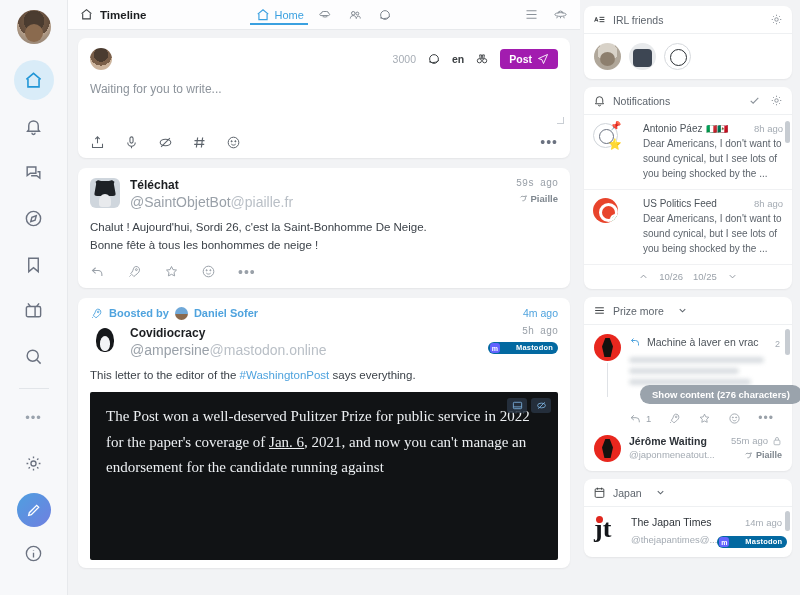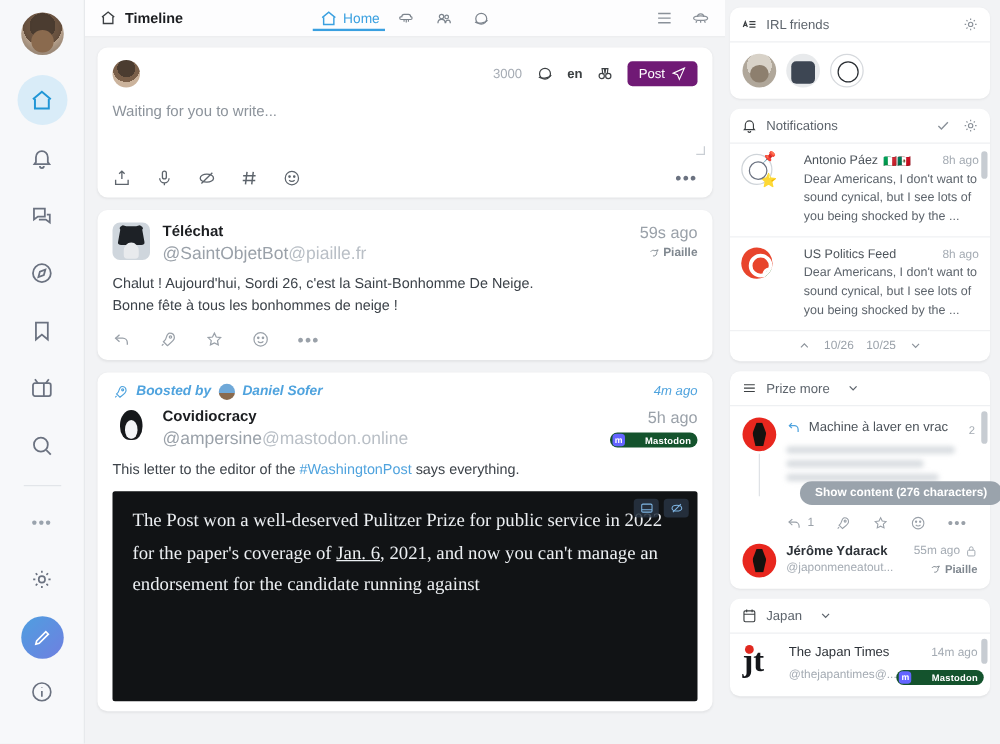--- a/index.html
+++ b/index.html
@@ -80,22 +80,22 @@
   .compose-top { display: flex; align-items: center; }
   .cp-avatar {
     width: 22px; height: 22px; border-radius: 50%;
     background: radial-gradient(circle at 50% 30%, #4b3c30 0 38%, #7a5f49 38% 58%, #cbb39c 58% 100%);
   }
   .cp-tools { margin-left: auto; display: flex; align-items: center; gap: 11px; }
   .cp-count { font-size: 10.5px; color: #a7adb5; }
   .cp-tools svg { width: 14px; height: 14px; color: #3c4043; }
   .cp-lang { font-size: 10.5px; font-weight: bold; color: #3c4043; }
   .post-btn {
-    background: #701a75; color: #fff; border: none; border-radius: 4px;
-    font-size: 10.5px; font-weight: normal; padding: 4px 9px;
+    background: #a21caf; color: #fff; border: none; border-radius: 4px;
+    font-size: 10.5px; font-weight: bold; padding: 4px 9px;
     display: flex; align-items: flex-end; gap: 5px; cursor: pointer;
     font-family: "Liberation Sans", sans-serif;
   }
   .post-btn svg { width: 12px; height: 12px; color: #fff; }
   .cp-placeholder { font-size: 12px; color: #8c939b; margin-top: 12px; }
   .cp-area { height: 52px; }
   .cp-bottom { display: flex; align-items: center; gap: 19px; color: #5d646c; }
   .cp-bottom svg { width: 15px; height: 15px; cursor: pointer; }
   .cp-more { margin-left: auto; color: #6b7280; font-size: 14px; letter-spacing: 1px; cursor: pointer; }
   .resize-grip { position: absolute; right: 6px; bottom: 34px; width: 7px; height: 7px;
@@ -110,39 +110,39 @@
     border-radius: 8px 8px 3px 3px; clip-path: polygon(10% 28%,0 0,32% 12%,68% 12%,100% 0,90% 28%,100% 100%,0 100%); }
   .av-cat::after { content:""; position:absolute; left:9px; top:16px; width:12px; height:13px; background:#e8eaed; border-radius:50% 50% 3px 3px; }
   .av-tux { background: #fff; position: relative; }
   .av-tux::before { content:""; position:absolute; left:6px; top:2px; width:18px; height:24px; background:#16181b; border-radius:50% 50% 44% 44%; }
   .av-tux::after { content:""; position:absolute; left:10px; top:10px; width:10px; height:15px; background:#f3f4f6; border-radius: 50% 50% 45% 45%; }
   .st-names { margin-left: 10px; min-width: 0; }
   .st-name { font-size: 12px; font-weight: bold; color: #1c1e21; }
   .st-handle { font-size: 14px; color: #9aa1a9; margin-top: 2px; }
   .st-handle .dim { color: #b9bfc6; }
   .st-meta { margin-left: auto; text-align: right; flex: 0 0 auto; padding-left: 6px; }
-  .st-time { font-size: 13px; color: #9aa1a9; }
+  .st-time { font-size: 10px; color: #9aa1a9; font-family: Liberation Mono, monospace; }
   .piaille { font-size: 9.5px; color: #7f878f; margin-top: 4px; display: flex; align-items: center; gap: 3px; justify-content: flex-end; font-weight: bold; }
   .piaille svg { width: 9px; height: 9px; }
   .badge-mastodon {
-    margin-top: 5px; display: inline-flex; align-items: center; gap: 16px;
-    background: #14532d; border-radius: 9px; padding: 1px 5px 1px 2px;
+    margin-top: 5px; display: inline-flex; gap: 16px;
+    background: #0369a1; border-radius: 9px; padding: 1px 5px 1px 2px;
   }
   .badge-mastodon .m {
     width: 10px; height: 10px; border-radius: 3px; background: #6364ff; color: #fff;
     font-size: 7px; font-weight: bold; display: flex; align-items: center; justify-content: center;
   }
   .badge-mastodon .t { font-size: 7.5px; color: #fff; font-weight: bold; letter-spacing: .2px; }
   .st-text { font-size: 11.5px; color: #3c4249; margin-top: 9px; line-height: 1.55; }
   .st-text .tag { color: #4fa3de; }
   .st-actions { display: flex; align-items: center; gap: 22px; margin-top: 9px; color: #9aa1a9; }
   .st-actions svg { width: 15px; height: 15px; cursor: pointer; }
   .st-actions .dots { font-size: 14px; letter-spacing: 1px; cursor: pointer; }
 
-  .boost-line { display: flex; align-items: center; padding: 9px 12px 0; font-style: italic; }
+  .boost-line { display: flex; align-items: center; padding: 9px 12px 0; }
   .boost-line .bl-left { display: flex; align-items: center; gap: 6px; font-size: 11px; color: #4fa3de; font-weight: bold; }
   .boost-line svg.rocket { width: 13px; height: 13px; color: #4fa3de; }
   .bl-av { width: 13px; height: 13px; border-radius: 50%; background: linear-gradient(#6fa8d8 55%, #8a6a4e 55%); }
   .boost-line .bl-time { margin-left: auto; font-size: 10.5px; color: #4fa3de; }
 
   
   .media { margin: 8px 0 0; position: relative; background: #111315; border-radius: 2px; overflow: hidden; height: 168px; }
   .media-inner { padding: 12px 16px; color: #eceff2; }
   .media h3 { font-family: "Liberation Serif", serif; font-size: 17px; font-weight: bold; margin-bottom: 14px; }
   .media p { font-family: "Liberation Serif", serif; font-size: 15px; line-height: 1.68; }
@@ -666,21 +666,21 @@
               <span class="dots">•••</span>
             </div>
           </div>
         </div>
         <div class="show-content">Show content (276 characters)</div>
       </div>
 
       <div class="thread-foot">
         <div class="th-av"></div>
         <div class="tf-names">
-          <div class="tf-name">Jérôme Ydarack</div>
+          <div class="tf-name">Jérôme Waiting</div>
           <div class="tf-handle">@japonmeneatout...</div>
         </div>
         <div class="tf-meta">
           <div class="tf-time">
             <span>55m ago</span>
             <svg viewBox="0 0 24 24" fill="none" stroke="currentColor" stroke-width="1.9">
                 <rect x="5" y="10" width="14" height="11" rx="2"></rect>
                 <path d="M8.5 10V7a3.5 3.5 0 0 1 7 0v3"></path>
               </svg>
           </div>

